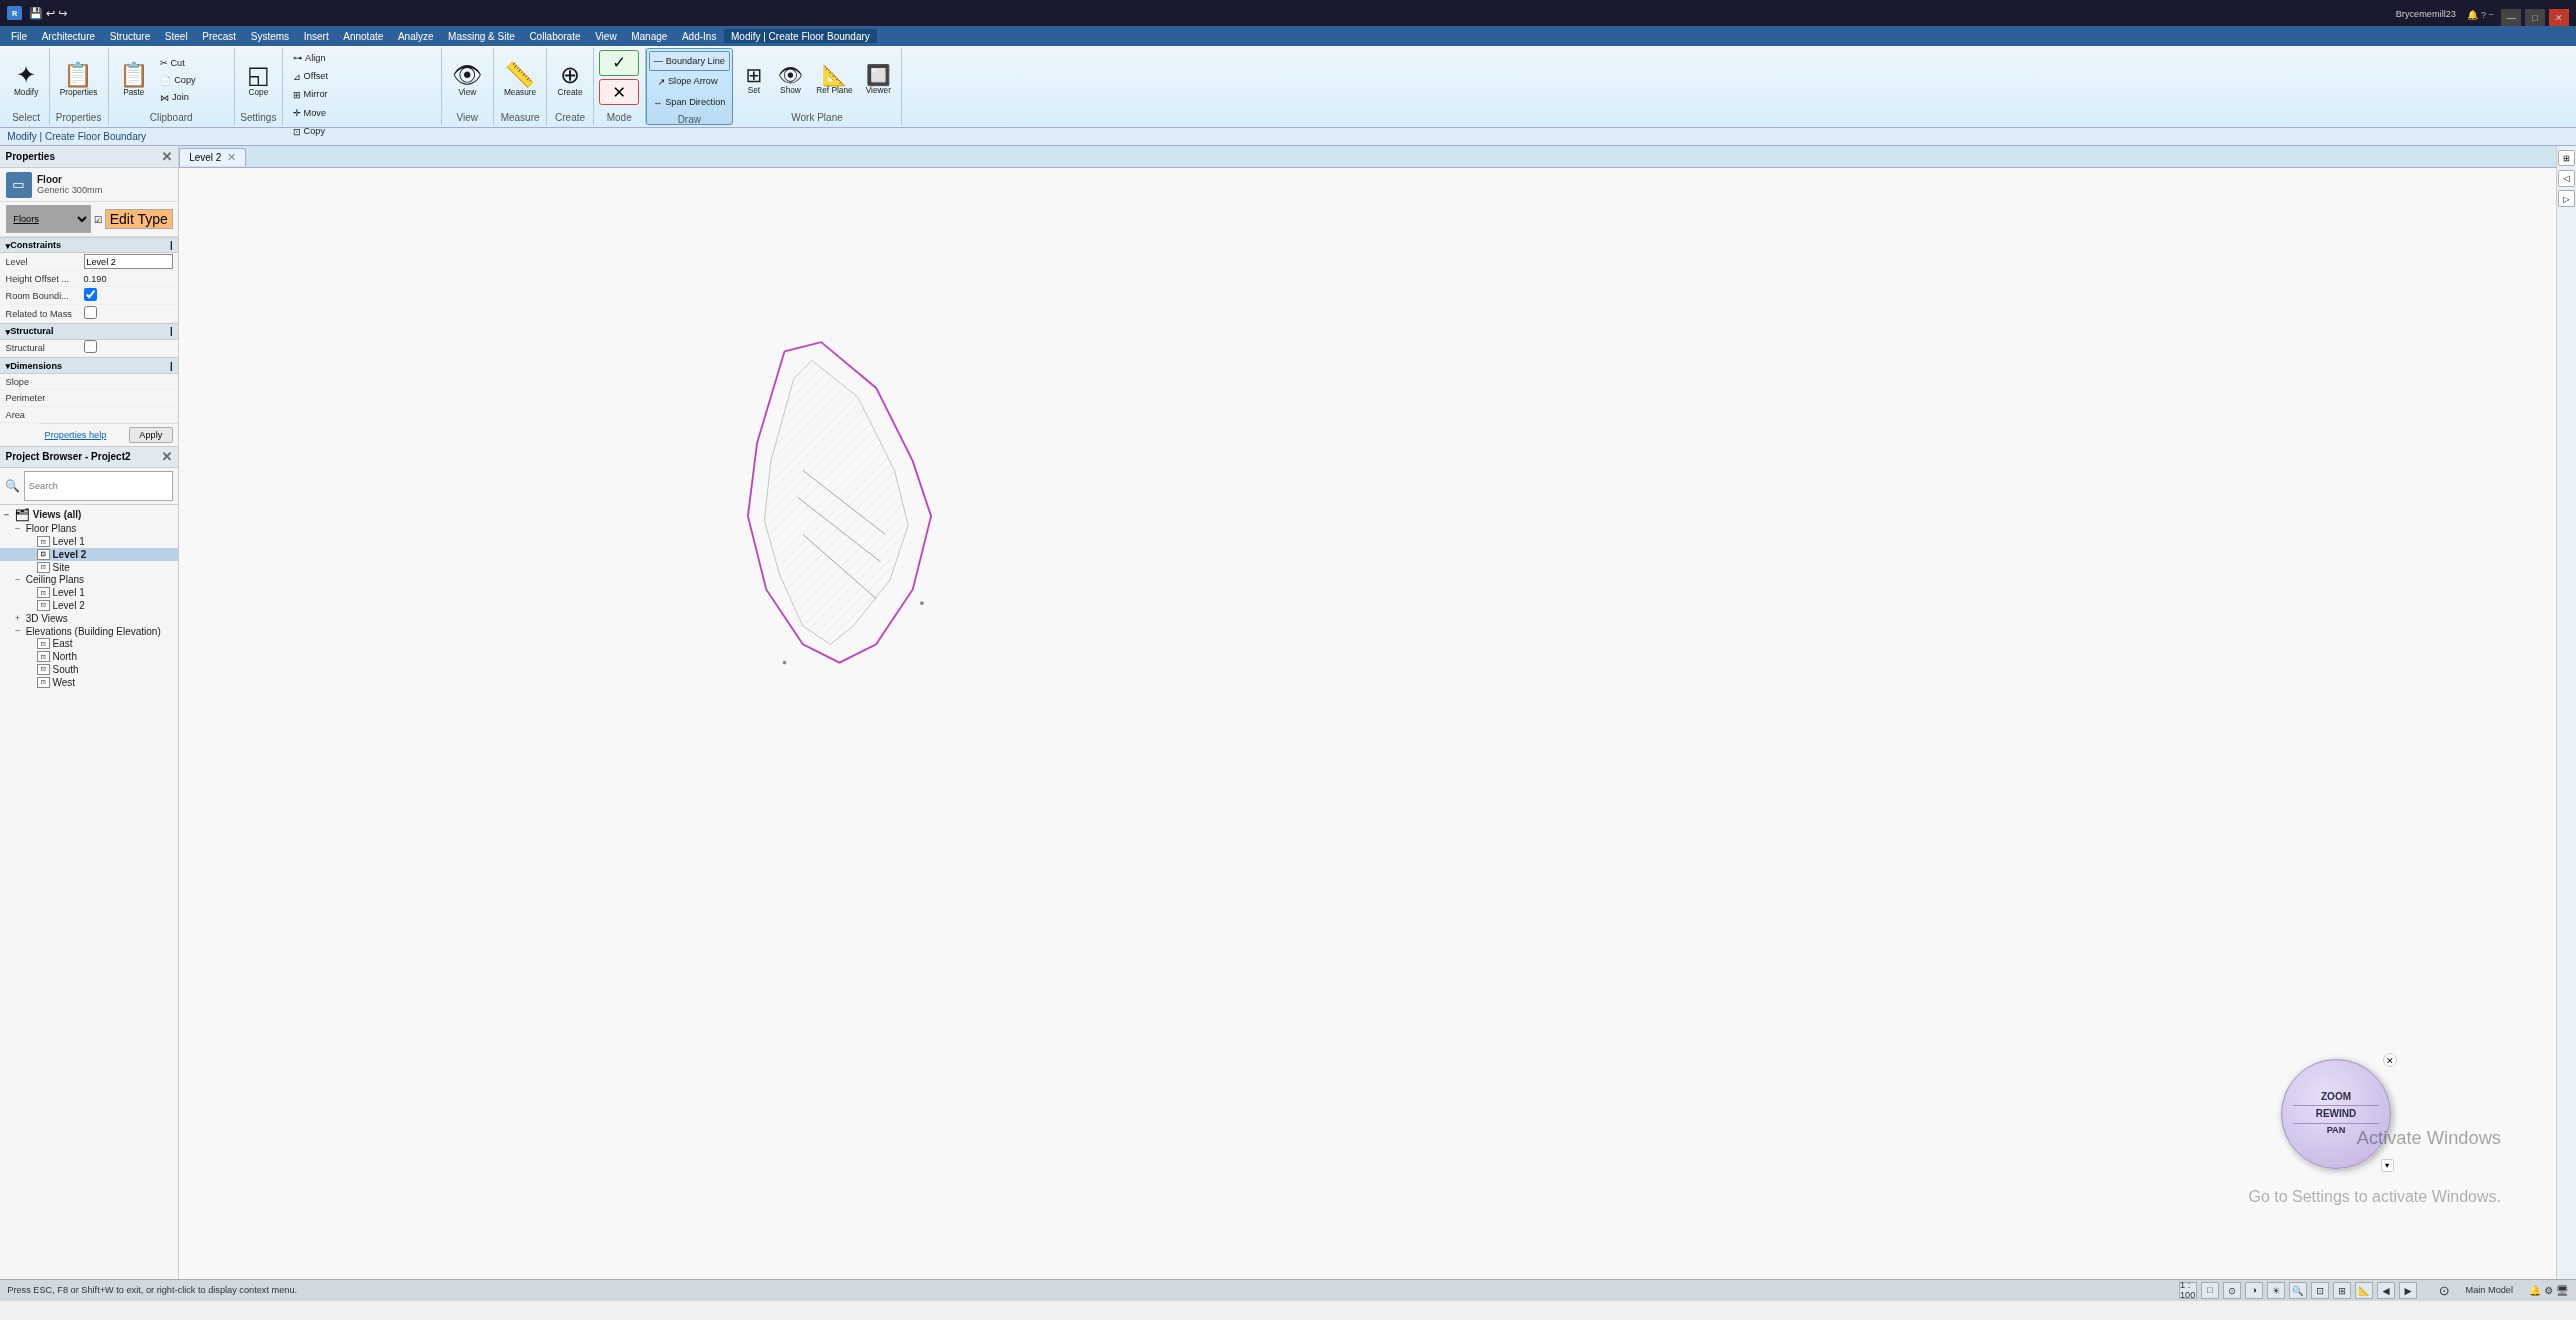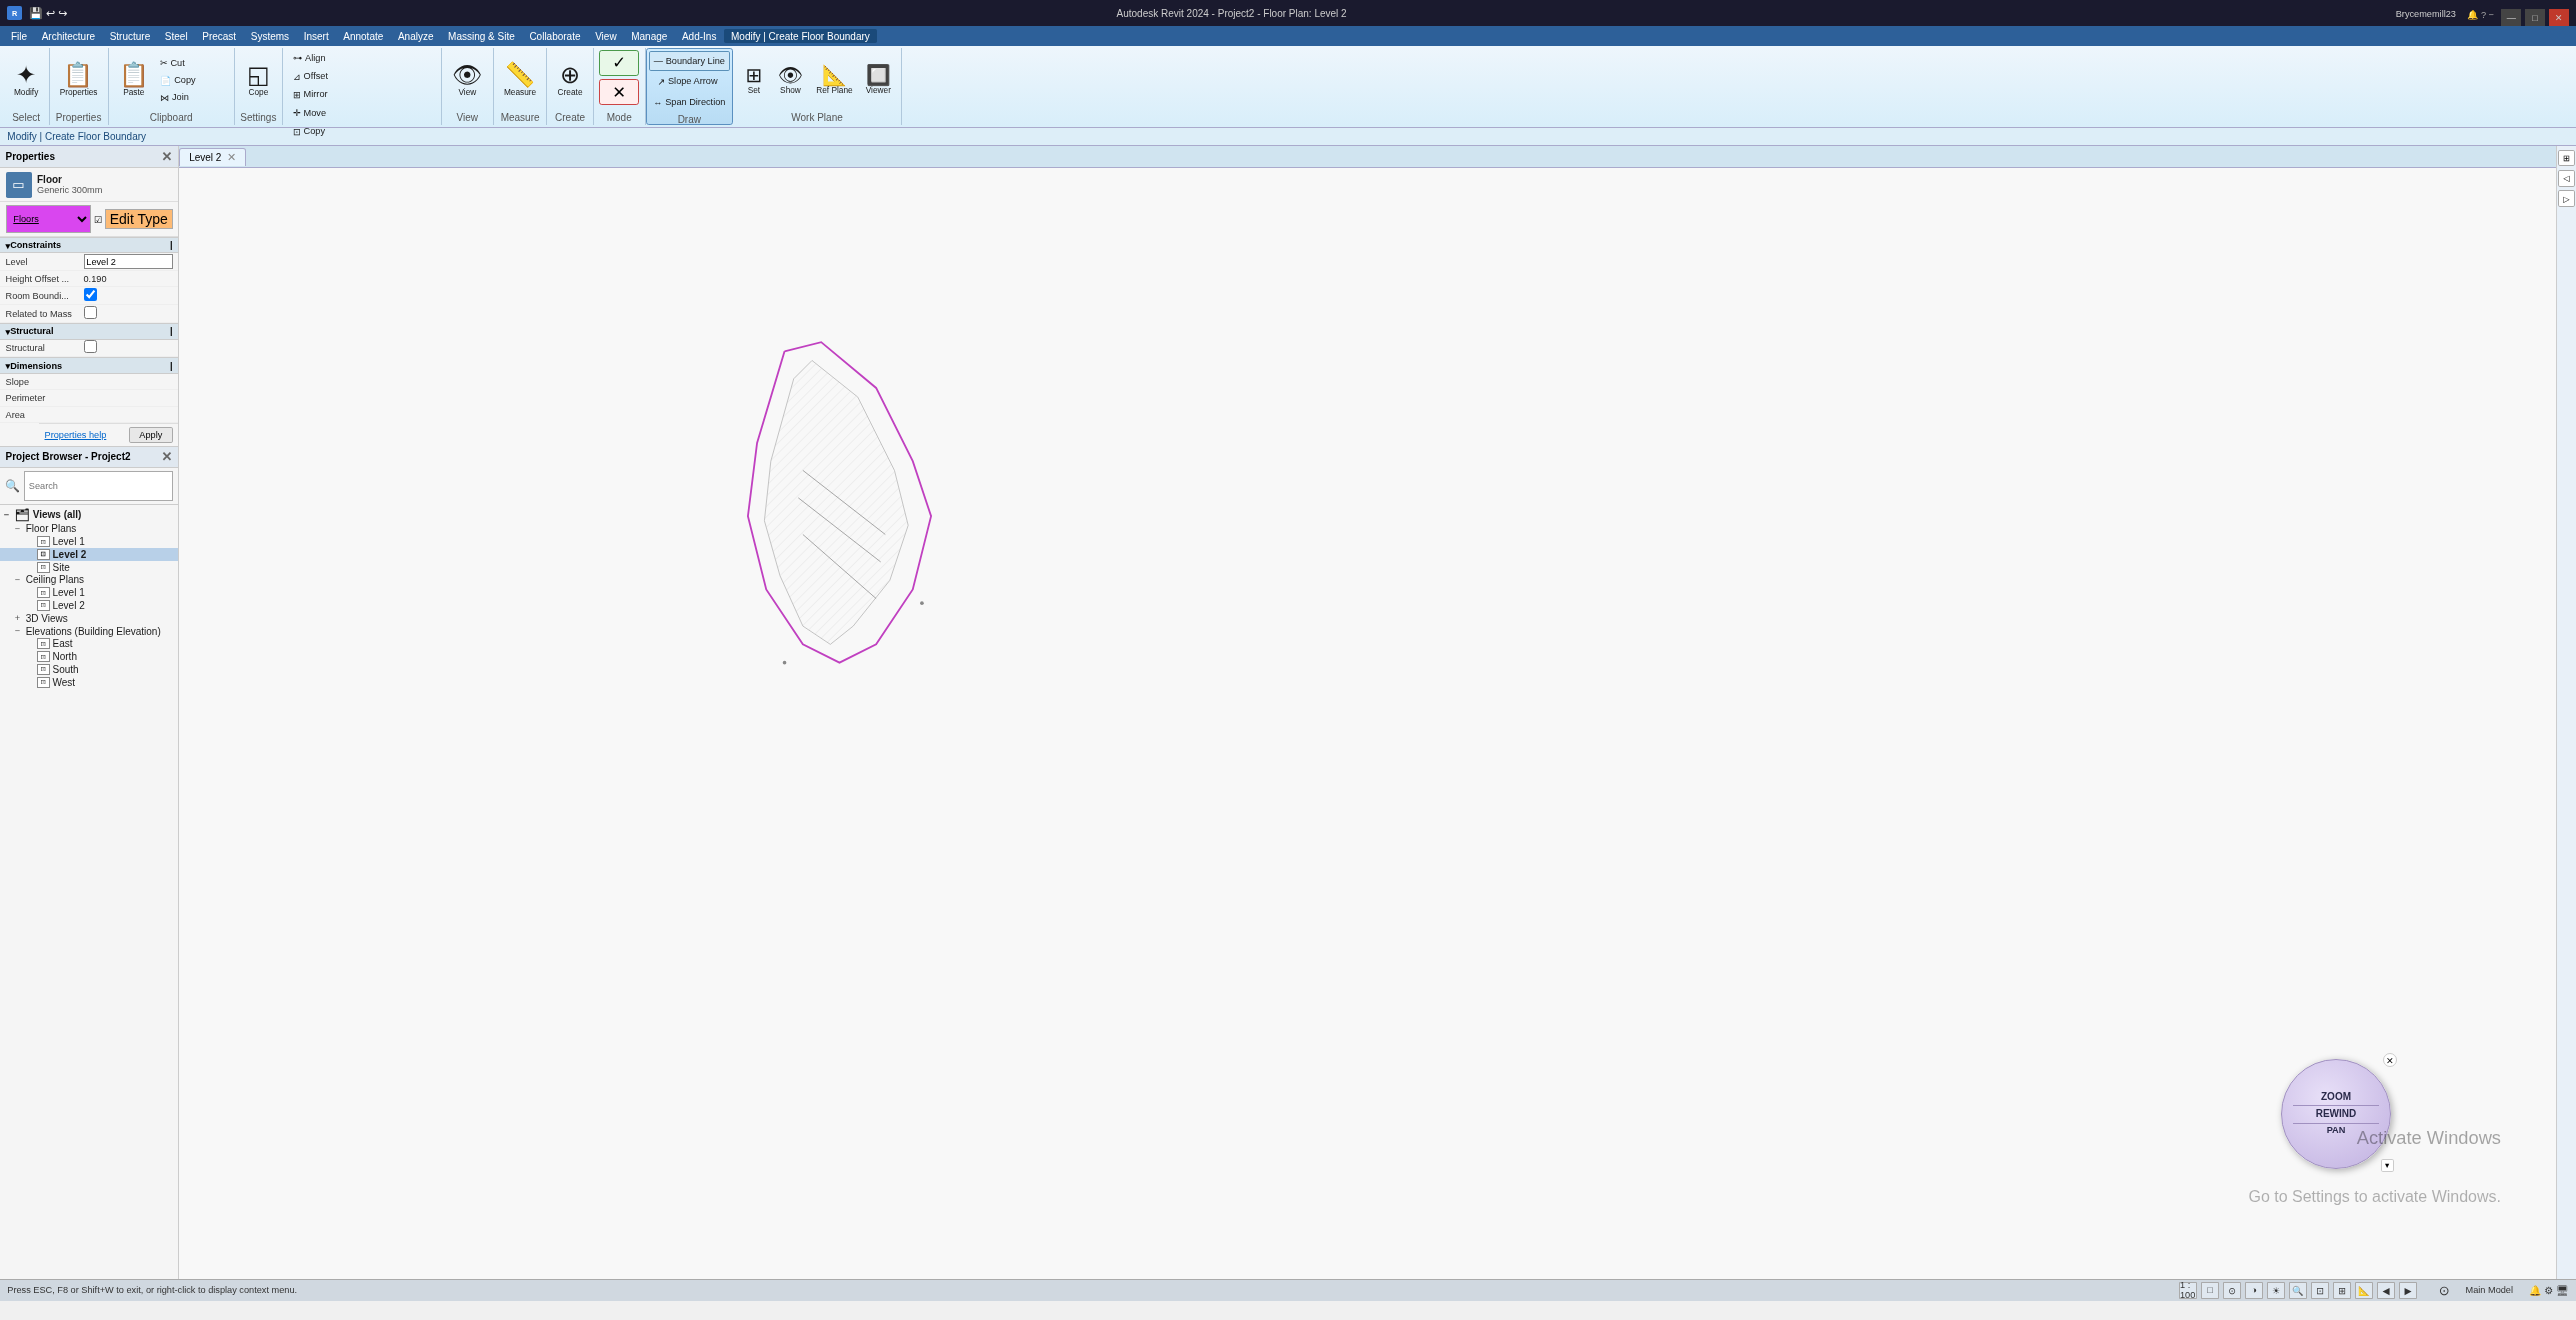--- a/index.html
+++ b/index.html
@@ -177,21 +177,21 @@
       display: flex;
       align-items: center;
       padding: 2.8px 5.5px;
       border-bottom: 0.9px solid #ddd;
     }
     .prop-selector {
       flex: 1;
       height: 28px;
       font-size: 9.2px;
       border: 0.9px solid #aaa;
-      background: #d946ef;
+      background: #a3a3a3;
       padding: 0.9px 2.8px;
       text-decoration: underline;
     }
     .edit-type-btn {
       font-size: 14px;
       padding: 0.9px 3.7px;
       background: #fdba74;
       border: 0.9px solid #aaa;
       cursor: pointer;
       white-space: nowrap;
@@ -435,21 +435,20 @@
     }
   </style>
 </head>
 <body>
 
 <div id="title-bar">
   <div class="title-left">
     <div class="title-icon">R</div>
     <span style="font-size:11px;color:#eee;">💾 ↩ ↪</span>
   </div>
-  <div class="title-center">Autodesk Revit 2024 - Project2 - Floor Plan: Level 2</div>
   <div class="title-controls">
     <span style="font-size:9.2px;color:#ccc;margin-right:7.3px;">Brycememill23</span>
     <span style="font-size:9.2px;color:#aaa;margin-right:3.7px;">🔔 ? −</span>
     <button class="ctrl-btn">—</button>
     <button class="ctrl-btn">□</button>
     <button class="ctrl-btn close">✕</button>
   </div>
 </div>
 
 <div id="menu-bar">

